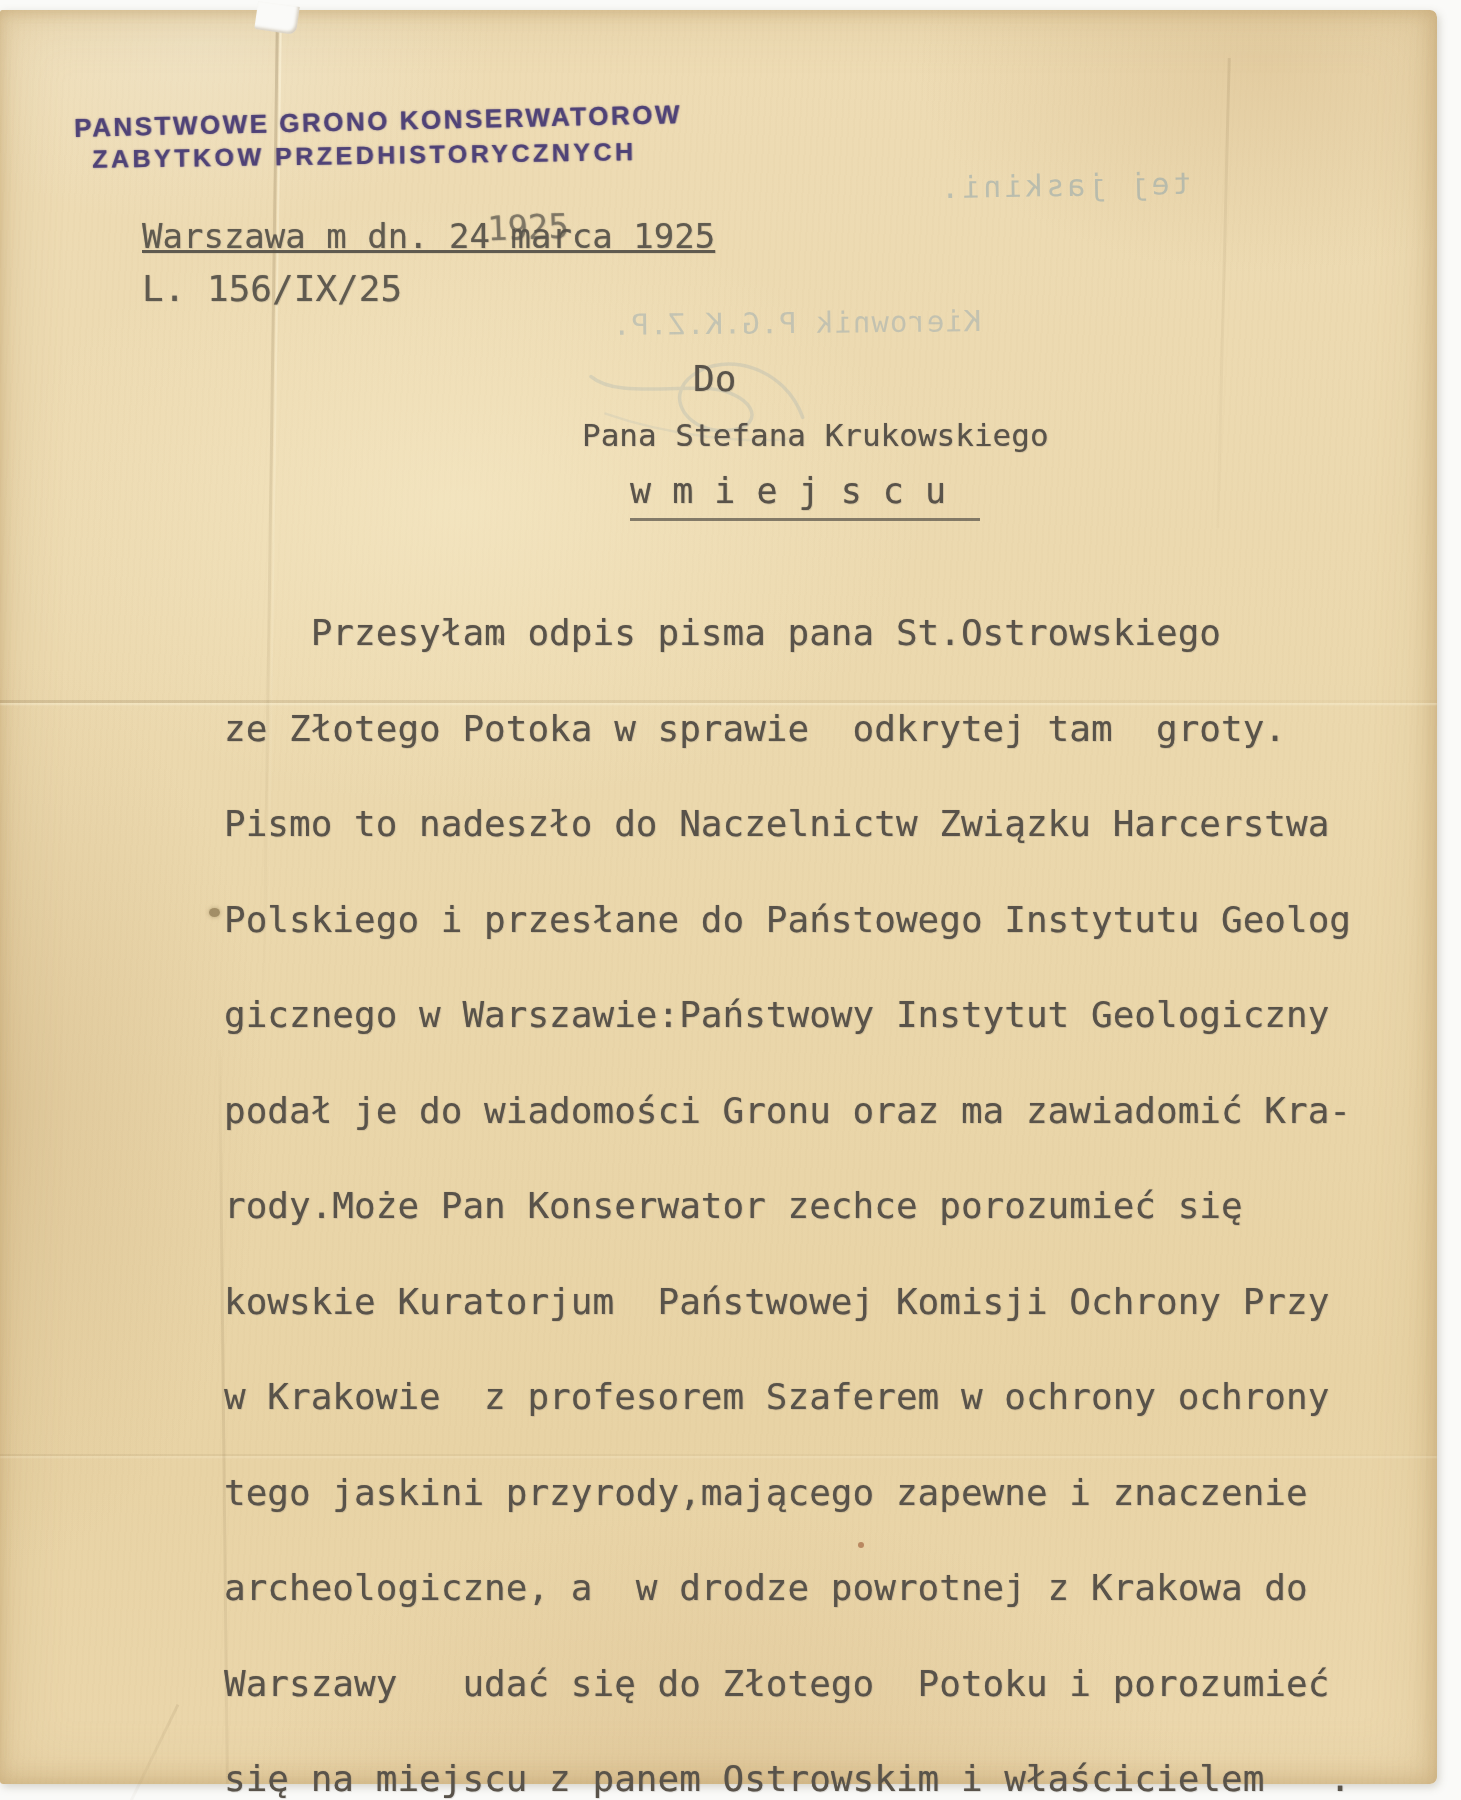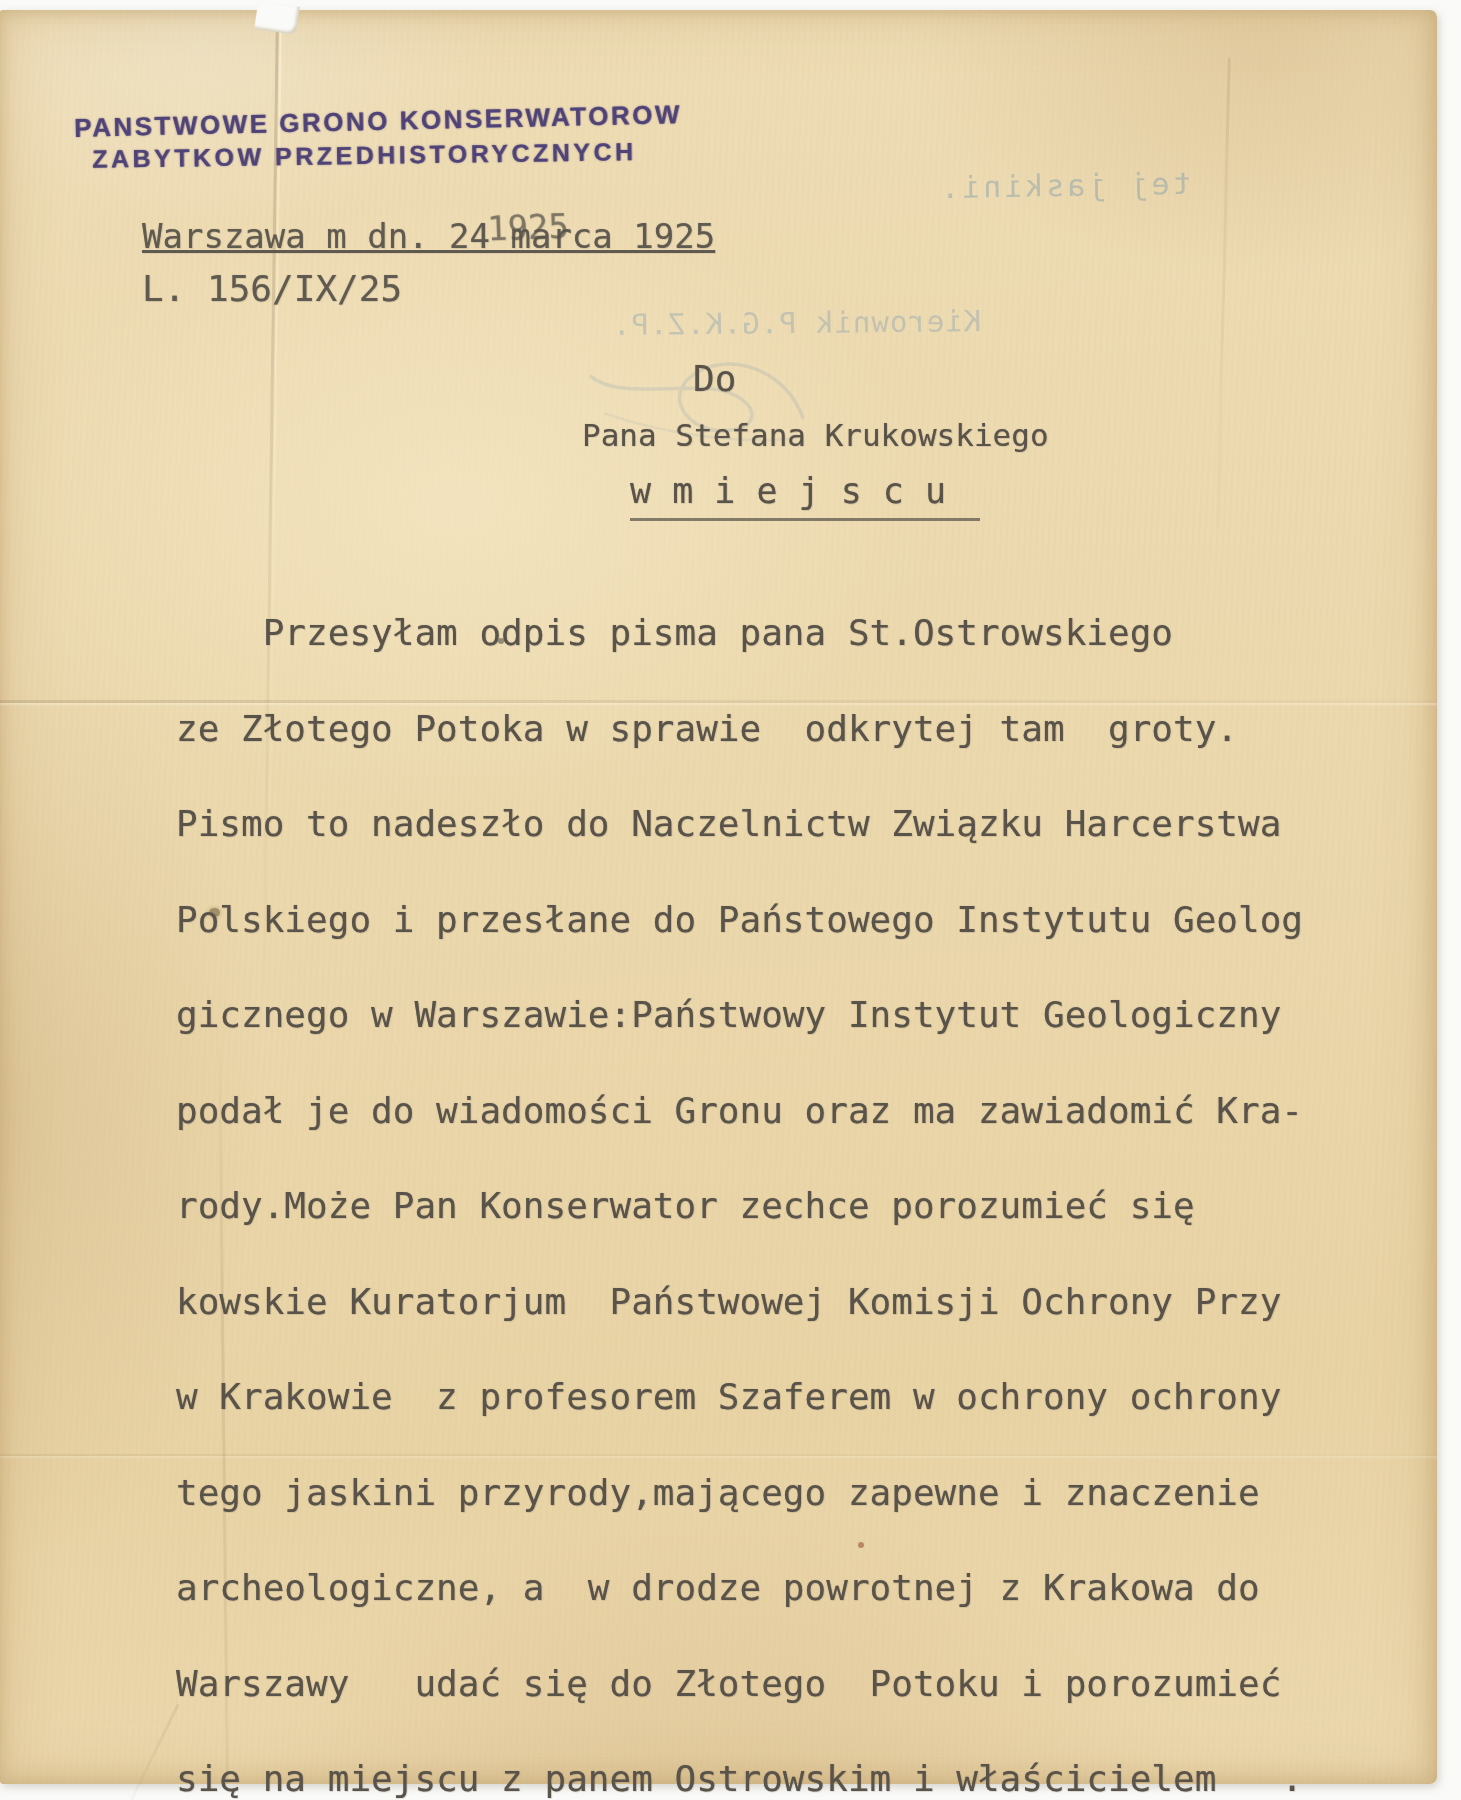--- a/index.html
+++ b/index.html
@@ -34,21 +34,21 @@
   .tw{
     position:absolute;
     color:#59534a;
     font-family:"DejaVu Sans Mono", monospace;
     white-space:pre;
     text-shadow:0 0 1px rgba(89,83,74,0.55), 1px 1px 0 rgba(89,83,74,0.10);
   }
   .hdr{font-size:34px;color:rgba(88,83,74,0.88);}
   .bodyline{
     position:relative;
-    font-size:36px;line-height:57.5px;height:57.5px;
+    font-size:36px;line-height:57.5px;height:57.5px;margin-left:48px;
   }
   .body-block{
     position:absolute;left:176px;top:556px;
     color:#59534a;white-space:pre;
     font-family:"DejaVu Sans Mono", monospace;
     text-shadow:0 0 1px rgba(89,83,74,0.5), 1px 1px 0 rgba(89,83,74,0.10);
   }
   .stamp{
     position:absolute;
     font-family:"Liberation Sans", sans-serif;

